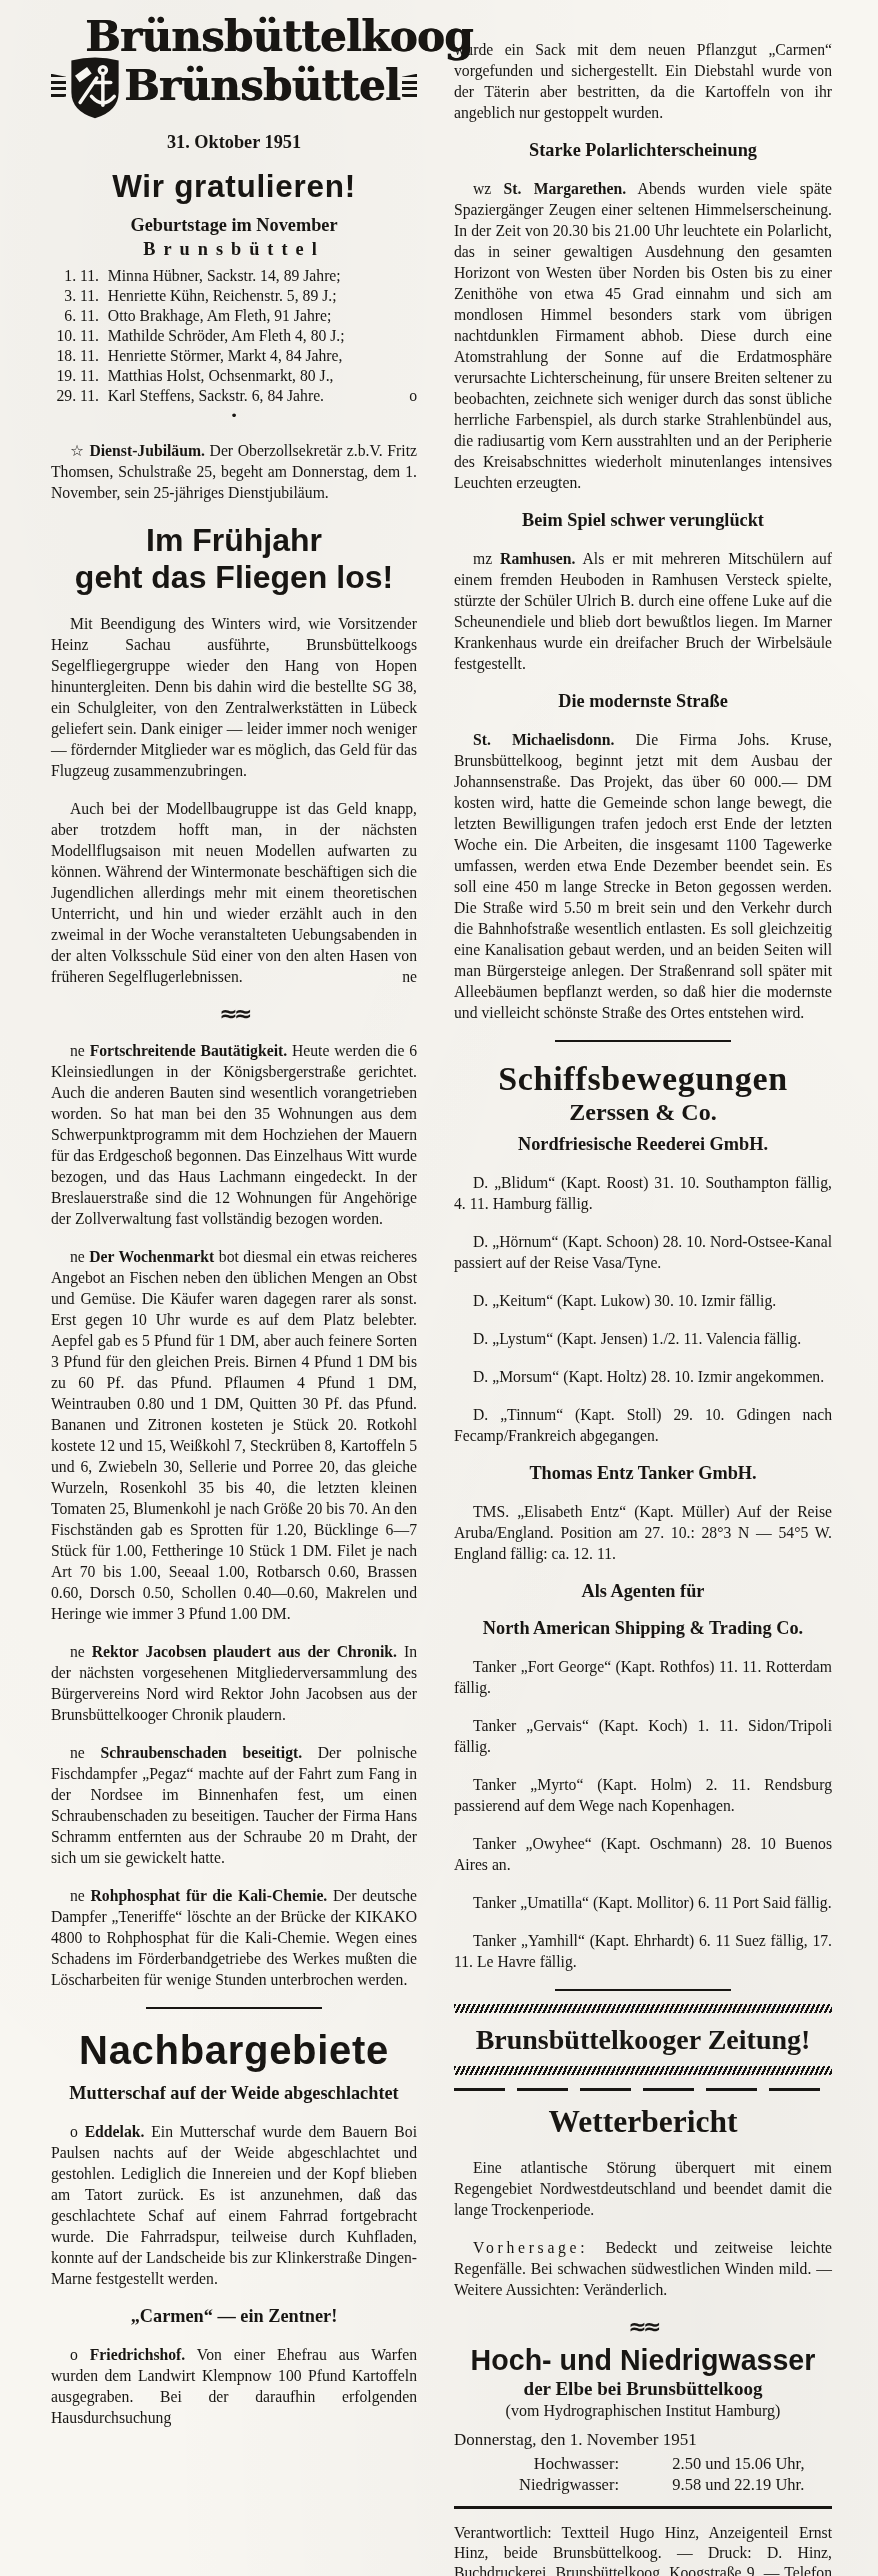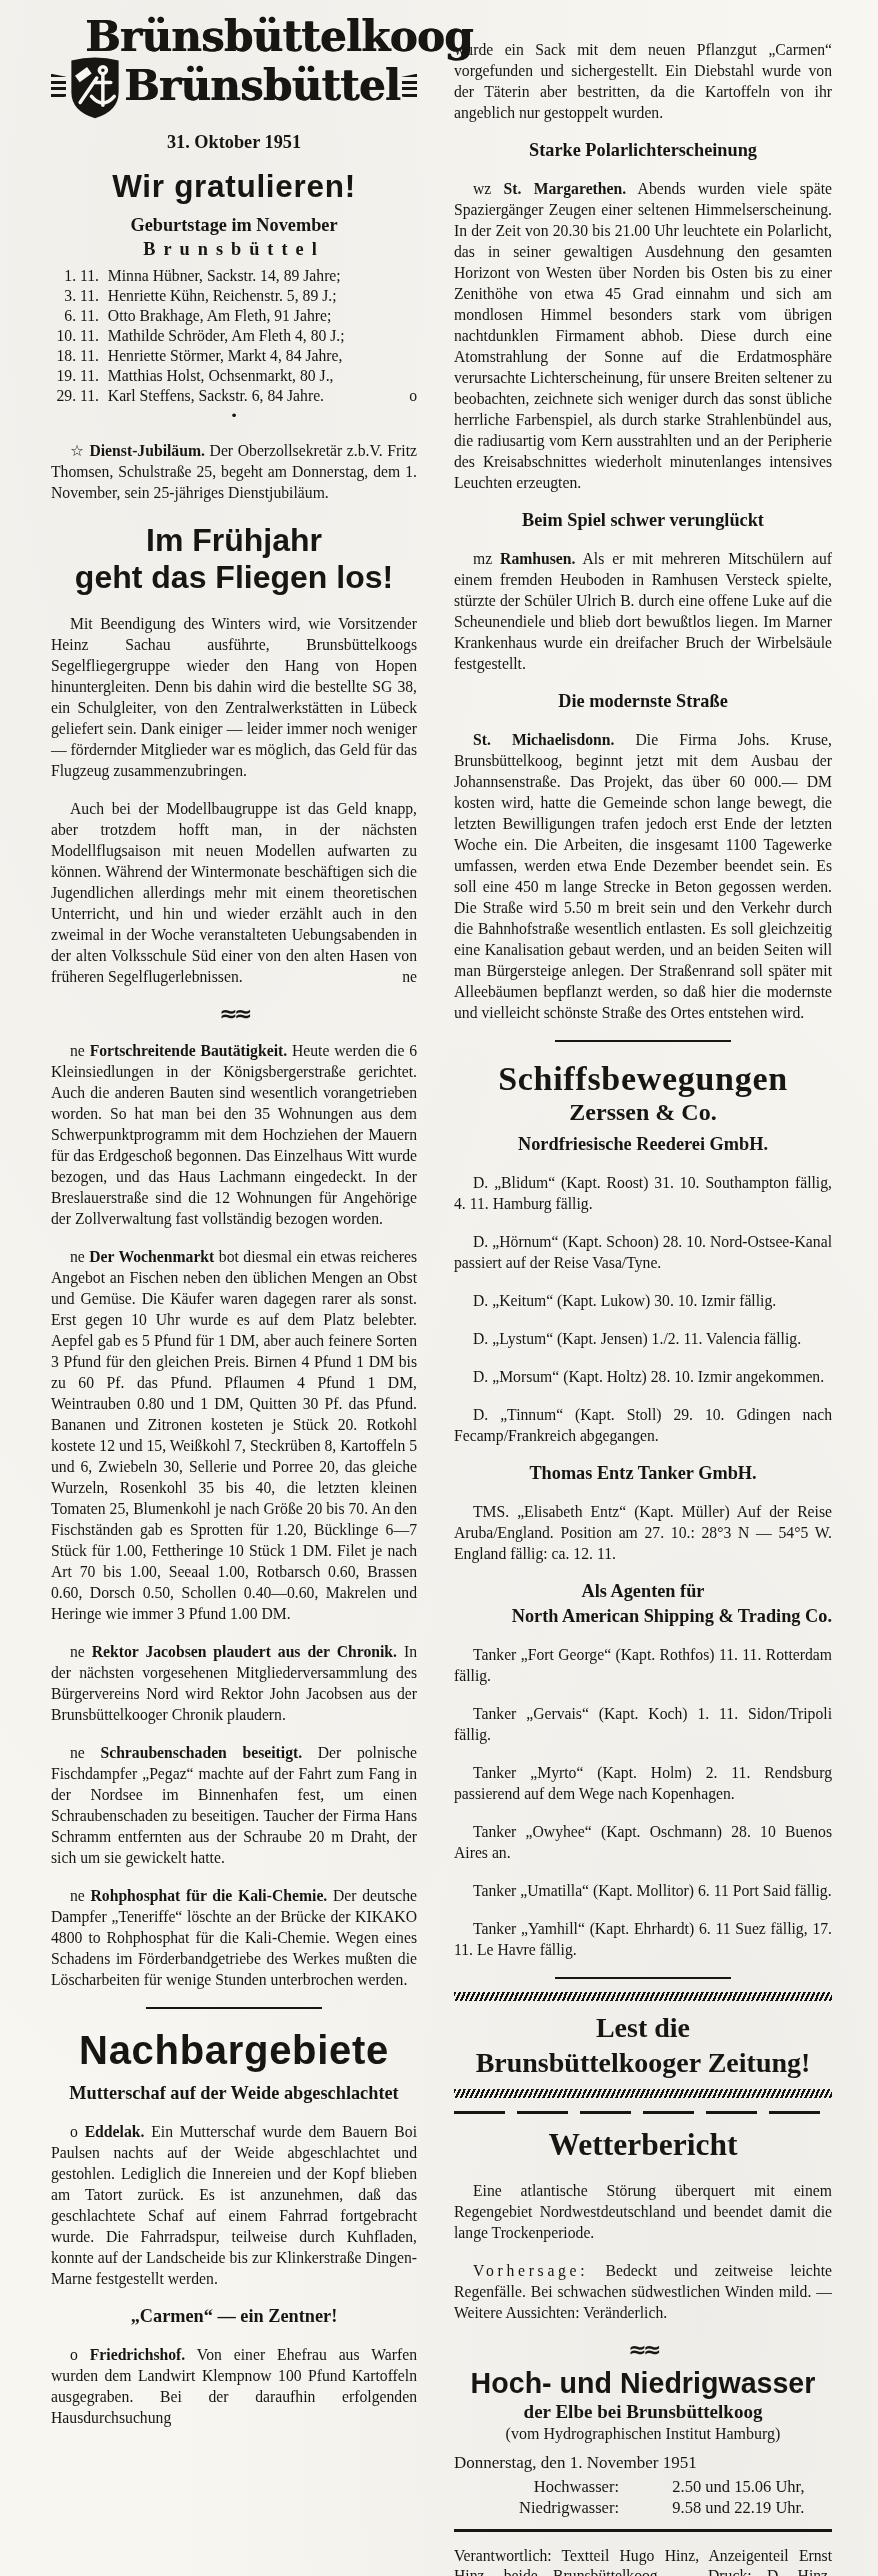--- a/index.html
+++ b/index.html
@@ -265,34 +265,33 @@
     <p class="txt">D. „Hörnum“ (Kapt. Schoon) 28. 10. Nord-Ostsee-Kanal passiert auf der Reise Vasa/Tyne.</p>
     <p class="txt">D. „Keitum“ (Kapt. Lukow) 30. 10. Izmir fällig.</p>
     <p class="txt">D. „Lystum“ (Kapt. Jensen) 1./2. 11. Valencia fällig.</p>
     <p class="txt">D. „Morsum“ (Kapt. Holtz) 28. 10. Izmir angekommen.</p>
     <p class="txt">D. „Tinnum“ (Kapt. Stoll) 29. 10. Gdingen nach Fecamp/Frankreich abgegangen.</p>
 
     <h3 class="h-company">Thomas Entz Tanker GmbH.</h3>
     <p class="txt">TMS. „Elisabeth Entz“ (Kapt. Müller) Auf der Reise Aruba/England. Position am 27. 10.: 28°3 N — 54°5 W. England fällig: ca. 12. 11.</p>
 
     <h3 class="h-company" style="margin-bottom:0;">Als Agenten für</h3>
-    <h3 class="h-company" style="margin-top:4px;text-align:right;">North American Shipping &amp; Trading Co.</h3>
+    <h3 class="h-company" style="margin-top:16px;">North American Shipping &amp; Trading Co.</h3>
 
     <p class="txt">Tanker „Fort George“ (Kapt. Rothfos) 11. 11. Rotterdam fällig.</p>
     <p class="txt">Tanker „Gervais“ (Kapt. Koch) 1. 11. Sidon/Tripoli fällig.</p>
     <p class="txt">Tanker „Myrto“ (Kapt. Holm) 2. 11. Rendsburg passierend auf dem Wege nach Kopenhagen.</p>
     <p class="txt">Tanker „Owyhee“ (Kapt. Oschmann) 28. 10 Buenos Aires an.</p>
     <p class="txt">Tanker „Umatilla“ (Kapt. Mollitor) 6. 11 Port Said fällig.</p>
     <p class="txt">Tanker „Yamhill“ (Kapt. Ehrhardt) 6. 11 Suez fällig, 17. 11. Le Havre fällig.</p>
 
     <div class="rule-short"></div>
 
     <div class="chain"></div>
     <h2 class="h-serif h-ad">
-      <div>Lest die</div>
       <div>Brunsbüttelkooger Zeitung!</div>
     </h2>
     <div class="chain"></div>
 
     <div class="rule-dashed"></div>
 
     <h1 class="h-serif h-wetter">Wetterbericht</h1>
     <p class="txt">Eine atlantische Störung überquert mit einem Regengebiet Nordwestdeutschland und beendet damit die lange Trockenperiode.</p>
     <p class="txt">
       <span style="letter-spacing:3.7px;" class="forecast-label">Vorhersage:</span>

